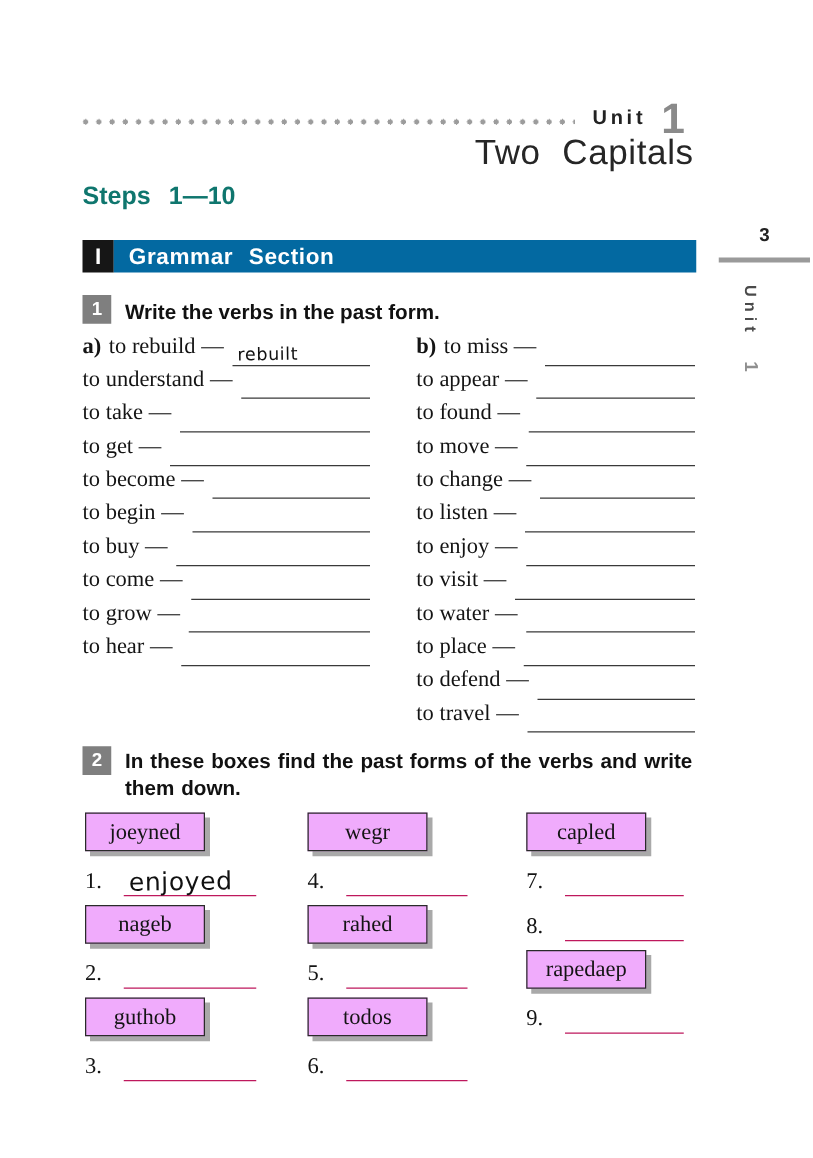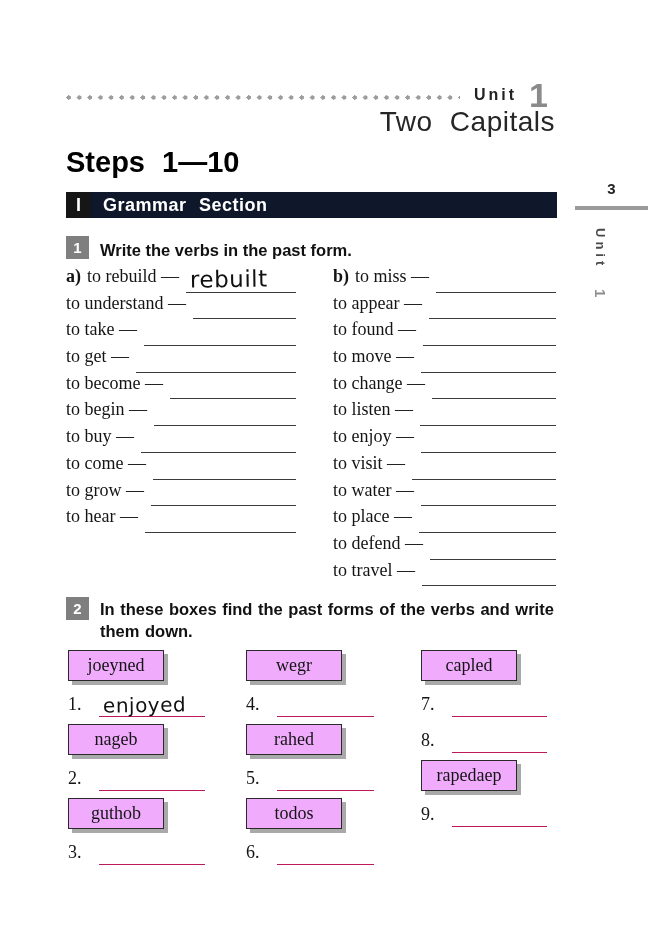--- a/index.html
+++ b/index.html
@@ -11,28 +11,28 @@
 
   
   .header-row { position:absolute; left:66px; top:78px; width:482px; display:flex; align-items:center; }
   .dots { flex:1; height:5px; margin-right:14px; margin-top:4px;
     background-image:radial-gradient(circle 2.2px at 2.5px 2.5px, #9c9c9c 98%, transparent);
     background-size:10.6px 5px; background-repeat:repeat-x; }
   .unit-label { font-size:16px; font-weight:bold; letter-spacing:3px; color:#222; }
   .unit-number { font-size:34px; font-weight:bold; color:#8a8a8a; margin-left:12px; line-height:1; }
   .page-title { position:absolute; top:106px; right:95px; font-size:28px; color:#262626;
     word-spacing:9px; letter-spacing:0.5px; font-weight:400; }
-  .steps-heading { position:absolute; left:66px; top:146px; font-size:29px; font-weight:bold;
-    color:#000000; word-spacing:9px; }
+  .steps-heading { position:absolute; left:66px; top:146px; font-size:20px; font-weight:bold;
+    color:#0f766e; word-spacing:9px; }
 
   
   .section-bar { position:absolute; left:66px; top:192px; width:491px; height:26px; display:flex; }
   .section-roman { width:25px; height:26px; background:#161616; color:#fff; font-weight:bold;
     font-size:18px; display:flex; align-items:center; justify-content:center; }
-  .section-title-wrap { flex:1; background:#0f172a; display:flex; align-items:center; }
+  .section-title-wrap { flex:1; background:#0369a1; display:flex; align-items:center; }
   .section-title { color:#fff; font-weight:bold; font-size:18px; letter-spacing:0.5px;
     word-spacing:7px; padding-left:12px; }
 
   
   .folio { position:absolute; top:180px; left:575px; width:73px; text-align:center;
     font-size:15px; font-weight:bold; color:#222; }
   .folio-rule { position:absolute; top:206px; left:575px; width:73px; height:4px; background:#9a9a9a; }
   .vert-unit { position:absolute; left:592px; top:228px; writing-mode:vertical-rl;
     font-size:13px; font-weight:600; letter-spacing:4px; color:#4a4a4a; }
   .vert-unit .vnum { margin-top:12px; color:#8f8f8f; font-weight:bold; font-size:15px; letter-spacing:0; }
@@ -48,21 +48,21 @@
 
   
   .verb-col { position:absolute; top:266px; font-family:"Liberation Serif", serif; font-size:18px; color:#141414; }
   .verb-col-a { left:66px;  width:230px; }
   .verb-col-b { left:333px; width:223px; }
   .verb-row { display:flex; align-items:baseline; height:26.7px; }
   .verb-label { white-space:pre; }
   .verb-letter { font-weight:bold; margin-right:6px; }
   .blank { flex:1; border-bottom:1.5px solid #3a3a3a; margin-left:7px; align-self:stretch;
     position:relative; }
-  .hand { font-family:"DejaVu Sans", sans-serif; font-size:23px; color:#111;
+  .hand { font-family:"DejaVu Sans", sans-serif; font-size:14px; color:#111;
     position:absolute; left:4px; bottom:0px; letter-spacing:0.5px; transform:rotate(-0.8deg); white-space:nowrap; }
 
   
   .word-col { position:absolute; top:650px; }
   .word-col-1 { left:68px;  width:137px; }
   .word-col-2 { left:246px; width:128px; }
   .word-col-3 { left:421px; width:126px; }
   .word-box { width:96px; height:31px; background:#f0abfc; border:1.2px solid #2a2a2a;
     box-shadow:4px 4px 0 #a9a9a9; display:flex; align-items:center; justify-content:center;
     font-family:"Liberation Serif", serif; font-size:18px; color:#141414; }

